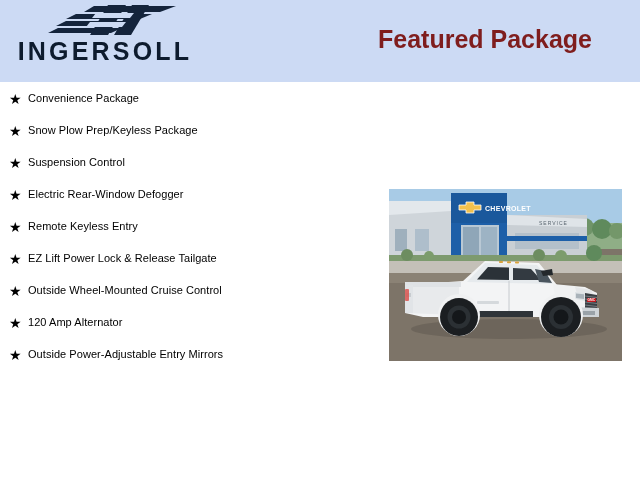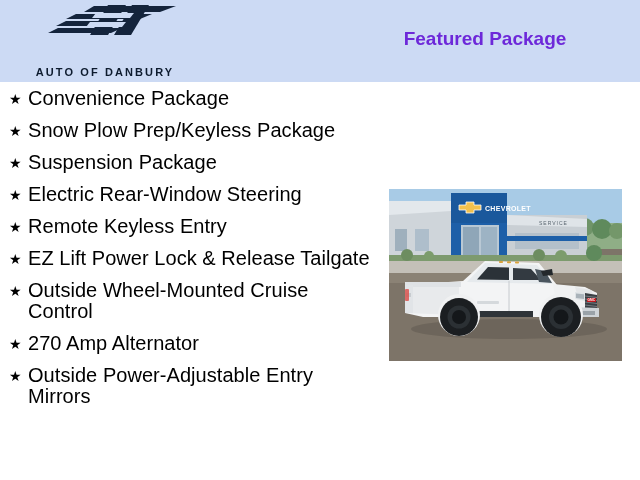--- a/index.html
+++ b/index.html
@@ -74,23 +74,23 @@
 
   
   .header-title {
     position: absolute;
     left: 340px;
     top: 22px;
     width: 290px;
     text-align: center;
     font-family: "Liberation Sans", sans-serif;
     font-weight: bold;
-    font-size: 19px;
+    font-size: 25px;
     line-height: 34px;
-    color: #6d28d9;
+    color: #7f1d1d;
     white-space: nowrap;
   }
 
   
   .feature-list {
     position: absolute;
     left: 0px;
     top: 88px;
     width: 372px;
     margin: 0;
@@ -109,21 +109,21 @@
     left: 9px;
     top: 1px;
     font-family: "DejaVu Sans", sans-serif;
     font-size: 14px;
     line-height: 21px;
     color: #000000;
   }
   .feature-text {
     display: block;
     font-family: "Liberation Sans", sans-serif;
-    font-size: 20px;
+    font-size: 11px;
     line-height: 21px;
     color: #000000;
     letter-spacing: 0.05px;
   }
 
   
   .vehicle-photo {
     position: absolute;
     left: 389px;
     top: 189px;
@@ -155,58 +155,58 @@
         <path d="M60 1 L78 1 L60 31 L42 31 Z"></path>
         <path d="M84 1 L101 1 L83 31 L66 31 Z"></path>
       </g>
       <g fill="#ccdaf4">
         <path d="M48 9 L86 9 L82 14 L44 14 Z"></path>
         <path d="M42 18 L78 18 L74 23 L38 23 Z"></path>
       </g>
     </svg>
   </div>
 
-
-  <div class="logo-subline">AUTO OF DANBURY</div>
+  <div class="logo-wordmark">INGERSOLL</div>
+
 </div>
 
 <div class="header-title">Featured Package</div>
 
 <ul class="feature-list" id="feature-list">
     <li class="feature-item">
       <span class="feature-star">★</span>
       <span class="feature-text">Convenience Package</span>
     </li>
     <li class="feature-item">
       <span class="feature-star">★</span>
       <span class="feature-text">Snow Plow Prep/Keyless Package</span>
     </li>
     <li class="feature-item">
       <span class="feature-star">★</span>
-      <span class="feature-text">Suspension Package</span>
-    </li>
-    <li class="feature-item">
-      <span class="feature-star">★</span>
-      <span class="feature-text">Electric Rear-Window Steering</span>
+      <span class="feature-text">Suspension Control</span>
+    </li>
+    <li class="feature-item">
+      <span class="feature-star">★</span>
+      <span class="feature-text">Electric Rear-Window Defogger</span>
     </li>
     <li class="feature-item">
       <span class="feature-star">★</span>
       <span class="feature-text">Remote Keyless Entry</span>
     </li>
     <li class="feature-item">
       <span class="feature-star">★</span>
       <span class="feature-text">EZ Lift Power Lock &amp; Release Tailgate</span>
     </li>
     <li class="feature-item">
       <span class="feature-star">★</span>
       <span class="feature-text">Outside Wheel-Mounted Cruise Control</span>
     </li>
     <li class="feature-item">
       <span class="feature-star">★</span>
-      <span class="feature-text">270 Amp Alternator</span>
+      <span class="feature-text">120 Amp Alternator</span>
     </li>
     <li class="feature-item">
       <span class="feature-star">★</span>
       <span class="feature-text">Outside Power-Adjustable Entry Mirrors</span>
     </li>
   </ul>
 
 <div class="vehicle-photo">
   <svg width="233" height="172" viewBox="0 0 233 172" xmlns="http://www.w3.org/2000/svg">
 

